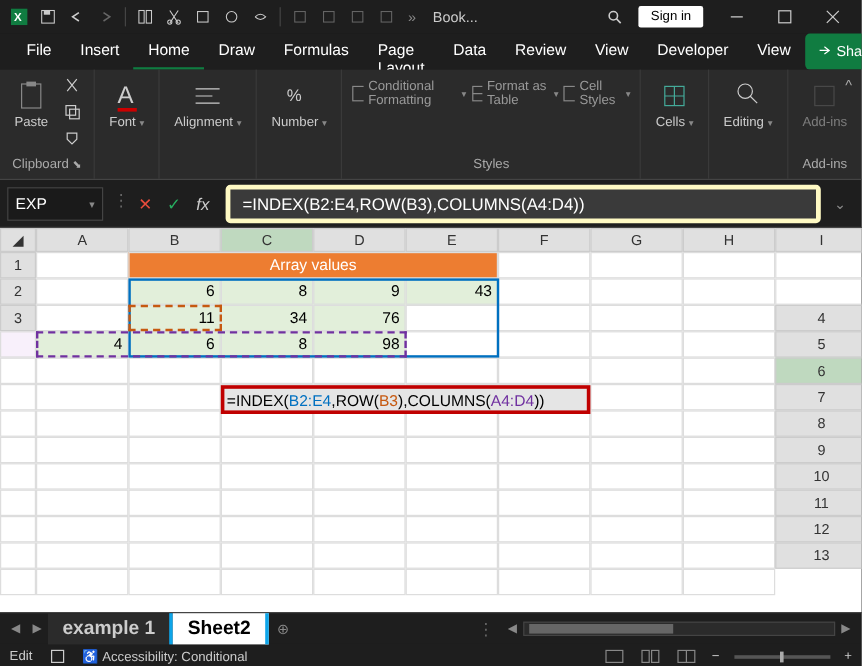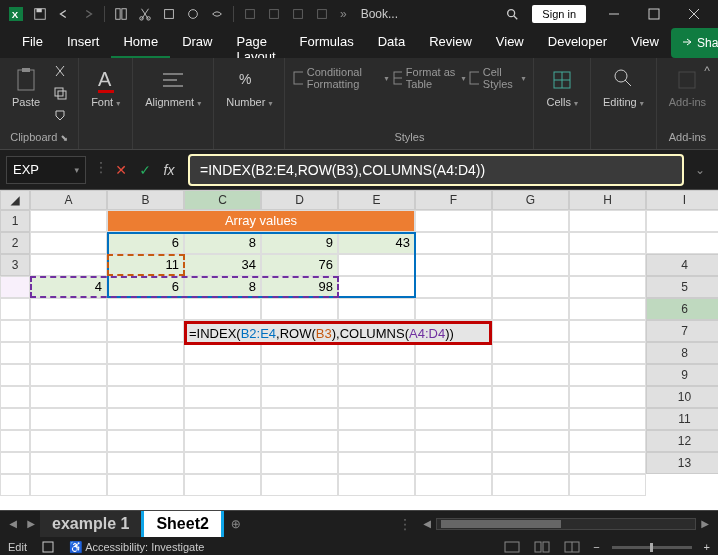--- a/index.html
+++ b/index.html
@@ -38,21 +38,21 @@
 
 
 .formulabar { height: 40px; background: #1e1e1e; display: flex; align-items: center; padding: 4px 6px; gap: 4px; border-bottom: 1px solid #444; }
 .namebox { width: 80px; height: 28px; background: #1a1a1a; border: 1px solid #444; display: flex; align-items: center; padding: 0 6px; font-size: 13px; }
 .namebox .dd { margin-left: auto; font-size: 9px; color: #888; }
 .fb-btns { display: flex; gap: 2px; padding: 0 4px; }
 .fb-btn { width: 22px; height: 22px; display: flex; align-items: center; justify-content: center; font-size: 14px; }
 .fb-cancel { color: #e74c3c; }
 .fb-ok { color: #27ae60; }
 .fb-fx { font-style: italic; color: #ccc; }
-.formula-input { flex: 1; height: 32px; background: #3a3a3a; border: 2px solid #fef9c3; border-radius: 4px; padding: 0 10px; font-size: 14px; color: #fff; display: flex; align-items: center; }
+.formula-input { flex: 1; height: 32px; background: #3a3a3a; border: 4px solid #fef9c3; border-radius: 4px; padding: 0 10px; font-size: 14px; color: #fff; display: flex; align-items: center; }
 .fb-expand { width: 24px; display: flex; align-items: center; justify-content: center; color: #888; }
 
 
 .grid-wrap { background: #fff; position: relative; height: 320px; overflow: hidden; }
 .grid { display: grid; grid-template-columns: 30px repeat(9, 77px); }
 .colhead { background: #e0e0e0; border: 1px solid #ccc; text-align: center; font-size: 12px; color: #333; height: 20px; line-height: 18px; }
 .colhead.sel { background: #bfd9bf; }
 .rowhead { background: #e0e0e0; border: 1px solid #ccc; text-align: center; font-size: 12px; color: #333; height: 22px; line-height: 20px; }
 .rowhead.sel { background: #bfd9bf; }
 .cell { border: 1px solid #ddd; height: 22px; font-size: 13px; color: #000; padding: 0 4px; text-align: right; line-height: 20px; }
@@ -187,22 +187,22 @@
         <line x1="11" y1="1" x2="1" y2="11" stroke="#ccc"></line>
       </svg>
     </div>
 </div>
 
 <div class="menubar">
   <div class="menutab">File</div>
   <div class="menutab">Insert</div>
   <div class="menutab active">Home</div>
   <div class="menutab">Draw</div>
+  <div class="menutab">Formulas</div>
   <div class="menutab">Page Layout</div>
-  <div class="menutab">Formulas</div>
   <div class="menutab">Data</div>
   <div class="menutab">Review</div>
   <div class="menutab">View</div>
   <div class="menutab">Developer</div>
   <div class="menutab">View</div>
   <div class="spacer"></div>
   <div class="sharebtn">
     <svg width="12" height="12">
         <path d="M6 2 L10 5 L6 8 M2 5 L9 5" stroke="#fff" fill="none"></path>
       </svg>
@@ -527,21 +527,21 @@
   <div class="st-nav">▶</div>
 </div>
 
 <div class="statusbar">
   <span>Edit</span>
   <div class="sb-icon">
       <svg width="14" height="14">
         <rect x="2" y="2" width="10" height="10" fill="none" stroke="#ccc"></rect>
       </svg>
     </div>
-  <span>♿ <span>Accessibility: Investigate</span></span>
+  <span>♿ <span>Accessibility: Conditional</span></span>
   <div class="spacer"></div>
   <div class="sb-icon">
       <svg width="16" height="12">
         <rect x="1" y="1" width="14" height="10" fill="none" stroke="#888"></rect>
       </svg>
     </div>
   <div class="sb-icon">
       <svg width="16" height="12">
         <rect x="1" y="1" width="6" height="10" fill="none" stroke="#888"></rect>
         <rect x="9" y="1" width="6" height="10" fill="none" stroke="#888"></rect>

